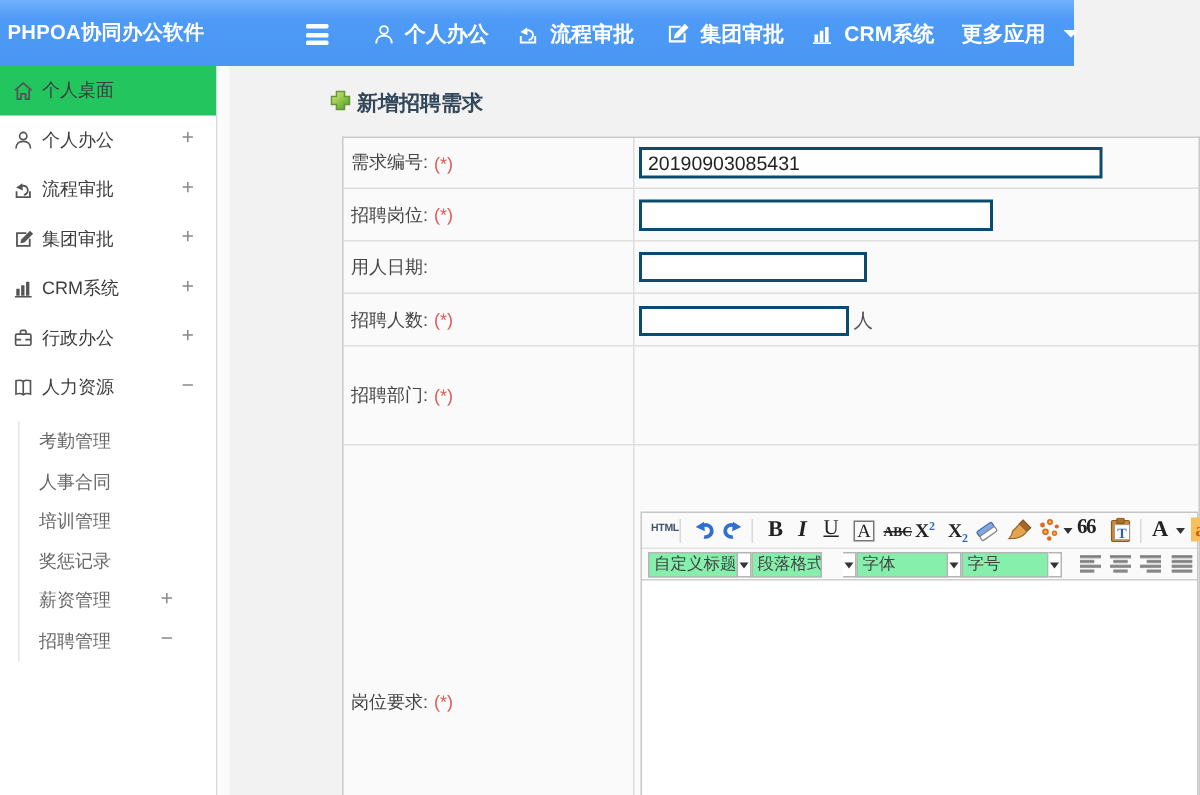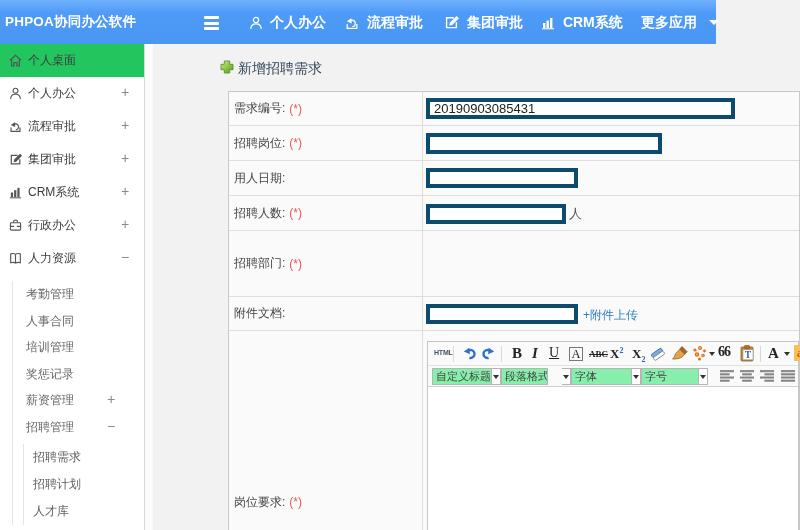--- a/index.html
+++ b/index.html
@@ -20,29 +20,29 @@
 .sitem.sel{background:#22c55e}
 .sitem svg{position:absolute;left:9px;top:50%;margin-top:-6.5px}
 .sitem .t{position:absolute;left:28px}
 .pm{position:absolute;left:121px;top:0;color:#8a8a8a;font-size:14px;font-family:"Liberation Mono",monospace}
 .sub{margin-left:12px;border-left:1px solid #e4e4e4;margin-top:6px}
 .sub .si{height:26.6px;line-height:26.6px;font-size:12px;color:#676767;padding-left:13px;position:relative;white-space:nowrap}
 .sub .pm2{position:absolute;left:94px;color:#8a8a8a;font-size:14px;font-family:"Liberation Mono",monospace}
 .sub2{margin-left:10px;border-left:1px solid #e4e4e4;margin-top:3px}
 .sub2 .si2{height:27px;line-height:27px;font-size:12px;color:#5f5f5f;padding-left:9px;white-space:nowrap}
 
-.ptitle{position:absolute;left:238px;top:60px;font-size:14px;font-weight:normal;color:#32475a}
+.ptitle{position:absolute;left:238px;top:60px;font-size:14px;font-weight:bold;color:#32475a}
 .plus{position:absolute;left:220px;top:60px}
 
 .ftable{position:absolute;left:228px;top:91px;width:572px;height:600px;background:#fafafa;border:1px solid #c9c9c9;border-bottom:none}
 .frow{position:relative;border-bottom:1px solid #dedede;display:flex}
 .fl{width:194px;border-right:1px solid #dedede;display:flex;align-items:center;padding-left:5px;font-size:12px;color:#454545}
 .fl .req{color:#e25a5a;margin-left:4px}
 .ff{flex:1;position:relative;font-size:12px;color:#555}
-.inp{position:absolute;left:3px;background:#fff;border:4px solid #0c4a6e;font-size:13px;color:#222;font-family:"Liberation Sans",sans-serif;padding:0 4px}
+.inp{position:absolute;left:3px;background:#fff;border:2px solid #0c4a6e;font-size:13px;color:#222;font-family:"Liberation Sans",sans-serif;padding:0 4px}
 a.lnk{color:#2f7fc1;text-decoration:none;font-size:12px}
 
 .vsep{position:absolute;top:4px;width:1px;height:16px;background:#d8d8d8}
 .mini-caret{position:absolute;top:10px;width:0;height:0;border-left:3.5px solid transparent;border-right:3.5px solid transparent;border-top:4px solid #333}
 .dd{position:absolute;top:2px;height:17px;line-height:15px;background:#86efac;border:1px solid #b5b5b5;font-size:11px;color:#444;padding-left:3px;white-space:nowrap;overflow:hidden}
 .ddb{position:absolute;top:2px;width:9px;height:17px;background:#fff;border:1px solid #b5b5b5;border-left:none}
 .ddb::after{content:"";position:absolute;left:1px;top:6px;border-left:3.5px solid transparent;border-right:3.5px solid transparent;border-top:4px solid #333}
 .al{position:absolute;top:4px;width:14px;height:13px}
 </style>
 </head>
@@ -146,25 +146,20 @@
     <span class="t">人力资源</span>
       <span class="pm">−</span>
     </div>
   <div class="sub">
     <div class="si">考勤管理</div>
     <div class="si">人事合同</div>
     <div class="si">培训管理</div>
     <div class="si">奖惩记录</div>
     <div class="si">薪资管理<span class="pm2">+</span></div>
     <div class="si">招聘管理<span class="pm2">−</span></div>
-    <div class="sub2">
-      <div class="si2">招聘需求</div>
-      <div class="si2">招聘计划</div>
-      <div class="si2">人才库</div>
-    </div>
   </div>
 </div>
 
 <div style="position:absolute;left:145px;top:44px;width:8px;height:486px;background:#fbfbfb"></div>
 
 <svg class="plus" width="14" height="14" viewBox="0 0 14 14">
  <defs>
       <linearGradient id="gp" x1="0" y1="0" x2="0.9" y2="1">
         <stop offset="0" stop-color="#d9ec8d"></stop>
         <stop offset="0.45" stop-color="#9ccb4d"></stop>
@@ -196,27 +191,20 @@
   </div>
   <div class="frow" style="height:35px">
     <div class="fl">招聘人数: <span class="req">(*)</span></div>
     <div class="ff">
         <input class="inp" style="top: 8px; left: 3px; width: 140px; height: 20px;">
         <span style="position:absolute;left:146px;top:9px;font-size:13px;color:#555">人</span>
       </div>
   </div>
   <div class="frow" style="height:66px">
     <div class="fl">招聘部门: <span class="req">(*)</span></div>
-  </div>
-  <div class="frow" style="height:34px">
-    <div class="fl">附件文档:</div>
-    <div class="ff">
-        <input class="inp" style="top: 7px; left: 3px; width: 152px; height: 20px;">
-        <a class="lnk" style="position:absolute;left:160px;top:10px">+附件上传</a>
-      </div>
   </div>
   <div class="frow" style="height:342px;border-bottom:none">
     <div class="fl">岗位要求: <span class="req">(*)</span></div>
     <div class="ff" id="edcell"></div>
   </div>
 </div>
 
 <div id="editor" style="position:absolute;left:427px;top:341px;width:372px;height:340px;border:1px solid #c6c6c6;background:#fff">
   <div id="tb1" style="position:relative;height:23.5px;background:#fafafa;border-bottom:1px solid #e2e2e2;font-family:'Liberation Serif',serif;color:#222">
     <span style="position:absolute;left:6px;top:7px;font-family:'Liberation Sans',sans-serif;font-size:7px;font-weight:bold;color:#44536b;letter-spacing:-0.2px">HTML</span>

